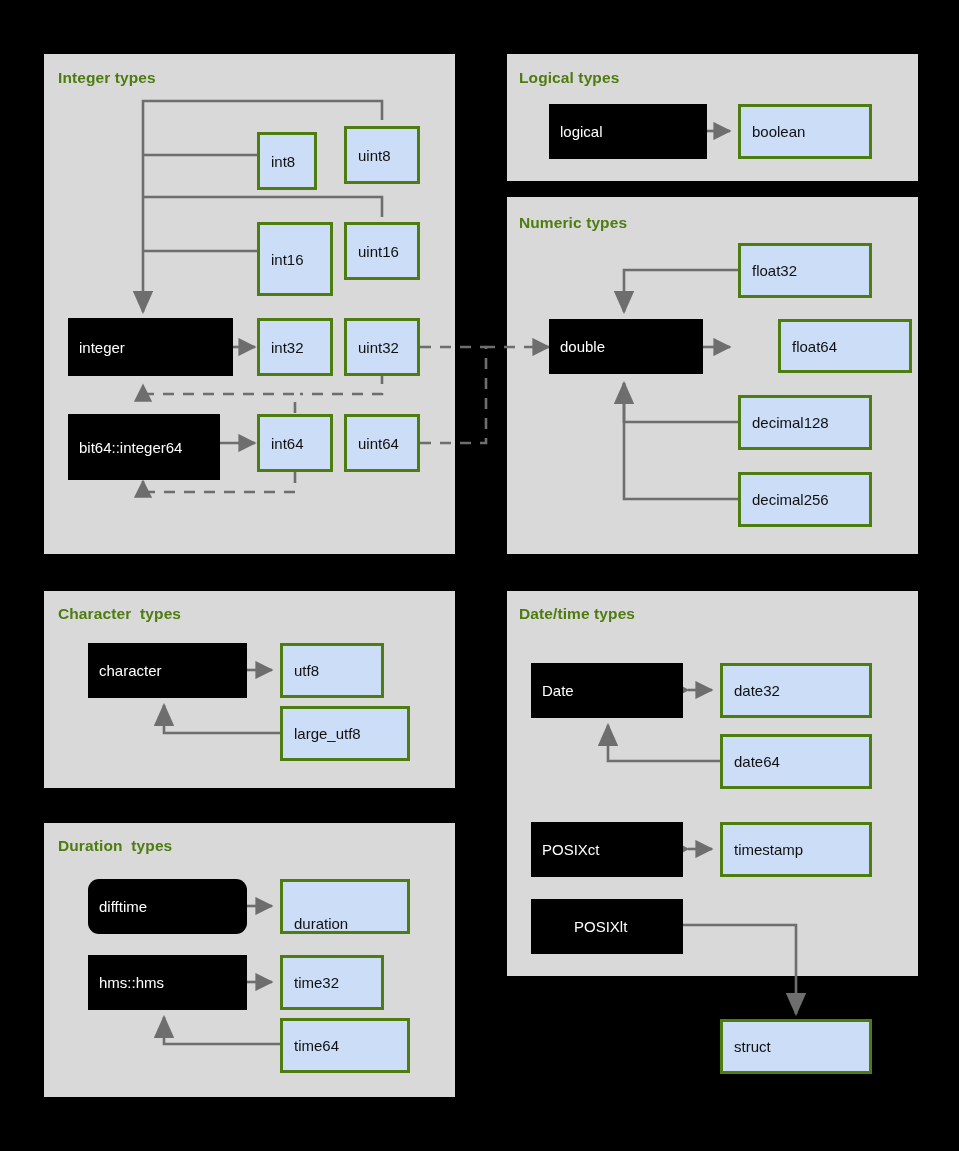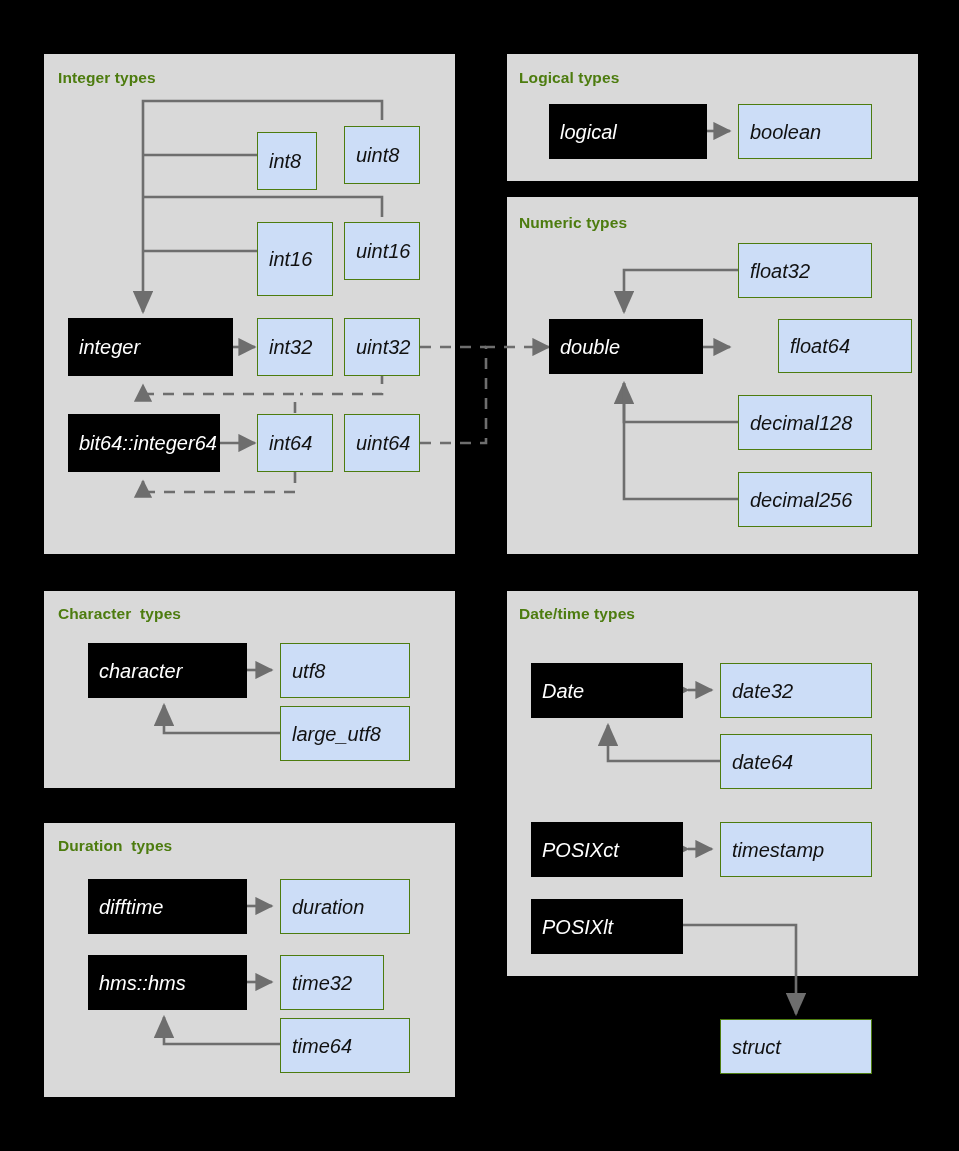--- a/index.html
+++ b/index.html
@@ -3,23 +3,23 @@
 <meta charset="utf-8">
 <style>
   html,body{margin:0;padding:0;background:#000;}
   body{width:959px;height:1151px;position:relative;
        font-family:"Liberation Sans","DejaVu Sans",sans-serif;
        -webkit-font-smoothing:antialiased;}
   #stage{position:absolute;left:0;top:0;width:959px;height:1151px;background:#000;overflow:hidden;}
   .panel{position:absolute;background:#d9d9d9;}
   .panel-title{position:absolute;font-weight:bold;font-size:15.5px;color:#4d7c0f;letter-spacing:0.1px;white-space:pre;}
   .node{position:absolute;box-sizing:border-box;display:flex;align-items:center;}
-  .node span{font-size:20px;line-height:1;white-space:nowrap;padding-left:11px;font-style:italic;}
+  .node span{font-size:15px;line-height:1;white-space:nowrap;padding-left:11px;}
   .node.r{background:#000;color:#fff;border:0;}
-  .node.a{background:#ccddf7;color:#111;border:1px solid #4d7c0f;}
+  .node.a{background:#ccddf7;color:#111;border:3px solid #4d7c0f;}
   svg.wires{position:absolute;left:0;top:0;width:959px;height:1151px;overflow:visible;pointer-events:none;}
   .ln{stroke:#6e6e6e;stroke-width:2.6;fill:none;}
   .ln.dash{stroke-dasharray:11 9;}
 </style>
 </head>
 <body>
 
 <div id="stage">
 
   <div class="panel" style="left:44px;top:54px;width:411px;height:500px;"></div>
@@ -151,21 +151,21 @@
   <div class="node r" style="left:68px;top:318px;width:165px;height:58px;">
     <span>integer</span>
     </div>
   <div class="node a" style="left:257px;top:318px;width:76px;height:58px;">
     <span>int32</span>
     </div>
   <div class="node a" style="left:344px;top:318px;width:76px;height:58px;">
     <span>uint32</span>
     </div>
 
-  <div class="node r" style="left:68px;top:414px;width:152px;height:58px;">
+  <div class="node r" style="left:68px;top:414px;width:152px;height:66px;">
     <span>bit64::integer64</span>
     </div>
   <div class="node a" style="left:257px;top:414px;width:76px;height:58px;">
     <span>int64</span>
     </div>
   <div class="node a" style="left:344px;top:414px;width:76px;height:58px;">
     <span>uint64</span>
     </div>
 
   <div class="node r" style="left:549px;top:104px;width:158px;height:55px;">
@@ -187,31 +187,31 @@
   <div class="node a" style="left:738px;top:395px;width:134px;height:55px;">
     <span>decimal128</span>
     </div>
   <div class="node a" style="left:738px;top:472px;width:134px;height:55px;">
     <span>decimal256</span>
     </div>
 
   <div class="node r" style="left:88px;top:643px;width:159px;height:55px;">
     <span>character</span>
     </div>
-  <div class="node a" style="left:280px;top:643px;width:130px;height:55px;">
+  <div class="node a" style="left:280px;top:643px;width:104px;height:55px;">
     <span>utf8</span>
     </div>
   <div class="node a" style="left:280px;top:706px;width:130px;height:55px;">
     <span>large_utf8</span>
     </div>
 
-  <div class="node r" style="left:88px;top:879px;width:159px;height:55px;">
+  <div class="node r" style="left:88px;top:879px;width:159px;height:55px;border-radius:11px;">
     <span>difftime</span>
     </div>
-  <div class="node a" style="left:280px;top:879px;width:130px;height:55px;">
+  <div class="node a" style="left:280px;top:879px;width:130px;height:55px;align-items:flex-end;">
     <span>duration</span>
     </div>
   <div class="node r" style="left:88px;top:955px;width:159px;height:55px;">
     <span>hms::hms</span>
     </div>
   <div class="node a" style="left:280px;top:955px;width:104px;height:55px;">
     <span>time32</span>
     </div>
   <div class="node a" style="left:280px;top:1018px;width:130px;height:55px;">
     <span>time64</span>
@@ -225,20 +225,20 @@
     </div>
   <div class="node a" style="left:720px;top:734px;width:152px;height:55px;">
     <span>date64</span>
     </div>
   <div class="node r" style="left:531px;top:822px;width:152px;height:55px;">
     <span>POSIXct</span>
     </div>
   <div class="node a" style="left:720px;top:822px;width:152px;height:55px;">
     <span>timestamp</span>
     </div>
-  <div class="node r" style="left:531px;top:899px;width:152px;height:55px;">
+  <div class="node r" style="left:531px;top:899px;width:152px;height:55px;padding-left:32px;">
     <span>POSIXlt</span>
     </div>
   <div class="node a" style="left:720px;top:1019px;width:152px;height:55px;">
     <span>struct</span>
     </div>
 
 </div>
 
 </body></html>

